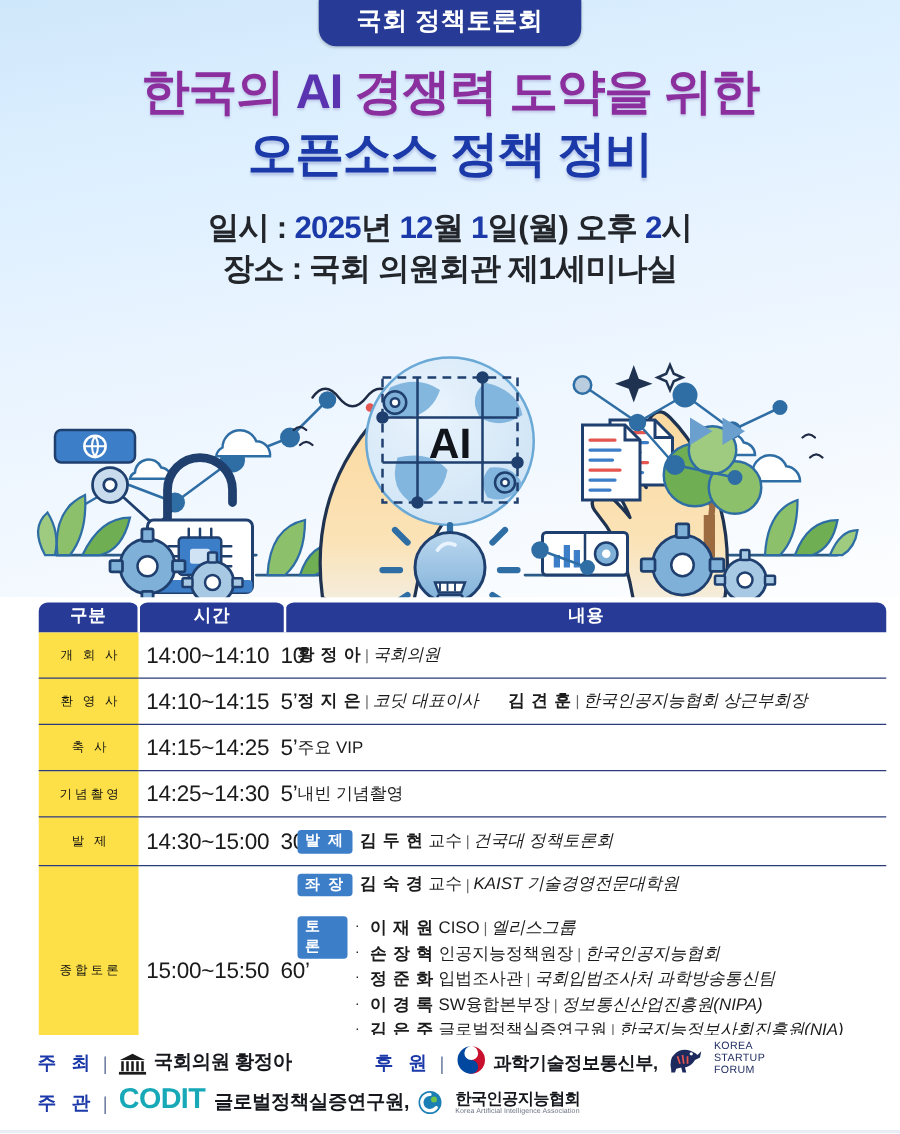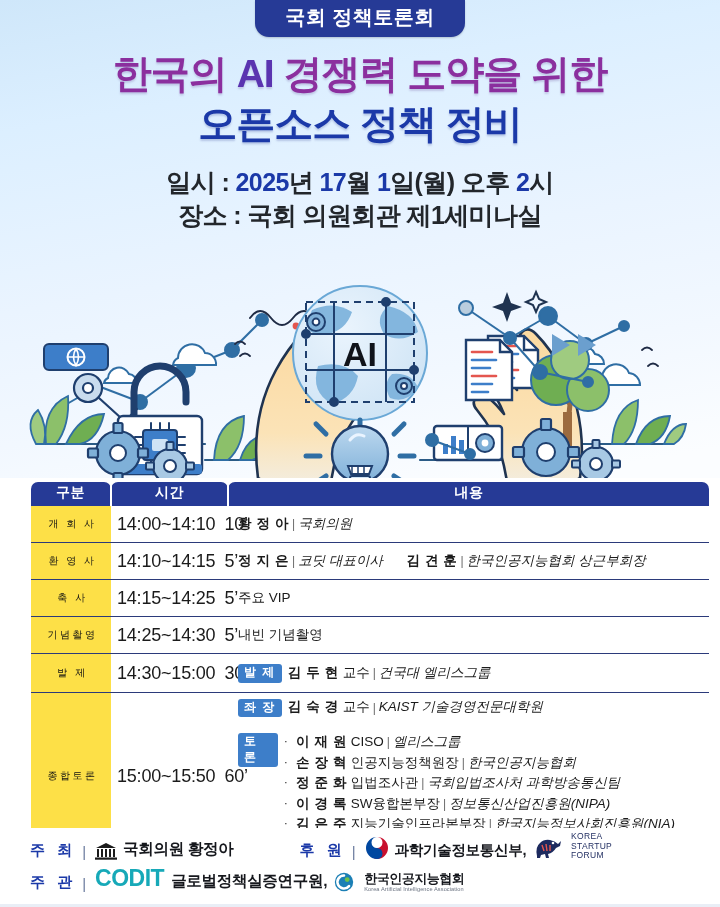--- a/index.html
+++ b/index.html
@@ -126,21 +126,21 @@
     <div class="badge-wrap">
       <div class="kicker">국회 정책토론회</div>
     </div>
 
     <div class="title-block">
       <div class="title-l1"><span>한국의 </span><span class="ai">AI</span><span> 경쟁력 도약을 위한</span></div>
       <div class="title-l2">오픈소스 정책 정비</div>
     </div>
 
     <div class="meta">
-      <div class="meta-line"><span>일시 : </span><span class="hl">2025</span><span>년 </span><span class="hl">17</span><span>월 </span><span class="hl">1</span><span>일(월) 오후 </span><span class="hl">2</span><span>시</span></div>
+      <div class="meta-line"><span>일시 : </span><span class="hl">2025</span><span>년 </span><span class="hl">12</span><span>월 </span><span class="hl">1</span><span>일(월) 오후 </span><span class="hl">2</span><span>시</span></div>
       <div class="meta-line">장소 : 국회 의원회관 제1세미나실</div>
     </div>
 
     <div class="illus">
       <svg viewBox="0 0 720 230" xmlns="http://www.w3.org/2000/svg">
         <defs>
           <linearGradient id="handg" x1="0" y1="0" x2="0" y2="1">
             <stop offset="0%" stop-color="#fbd9a0"></stop>
               <stop offset="55%" stop-color="#fbe3b7"></stop>
             <stop offset="100%" stop-color="#eef4fa"></stop>
@@ -459,21 +459,21 @@
         <tr class="body-row r-photo">
           <td class="cat">기념촬영</td>
           <td class="tim"><span>14:25~14:30</span><span class="dur">5’</span></td>
           <td class="con">내빈 기념촬영</td>
         </tr>
 
         <tr class="body-row r-present">
           <td class="cat">발   제</td>
           <td class="tim"><span>14:30~15:00</span><span class="dur">30’</span></td>
           <td class="con">
-            <span class="tag">발 제</span><span class="nm">김 두 현</span>&nbsp;<span>교수</span><span class="sep">|</span><span class="aff">건국대 엘리스그룹</span>
+            <span class="tag">발 제</span><span class="nm">김 두 현</span>&nbsp;<span>교수</span><span class="sep">|</span><span class="aff">건국대 정책토론회</span>
           </td>
         </tr>
 
         <tr class="body-row r-panel">
           <td class="cat">종합토론</td>
           <td class="tim"><span>15:00~15:50</span><span class="dur">60’</span></td>
           <td class="con">
             <div class="panel-head">
               <span class="tag">좌 장</span><span class="nm">김 숙 경</span>&nbsp;<span>교수</span><span class="sep">|</span><span class="aff">KAIST 기술경영전문대학원</span>
             </div>
@@ -493,21 +493,21 @@
                 <li>
                     <span class="bullet">·</span>
                     <span><span class="nm">정 준 화</span>&nbsp;<span>입법조사관</span><span class="sep">|</span><span class="aff">국회입법조사처 과학방송통신팀</span></span>
                   </li>
                 <li>
                     <span class="bullet">·</span>
                     <span><span class="nm">이 경 록</span>&nbsp;<span>SW융합본부장</span><span class="sep">|</span><span class="aff">정보통신산업진흥원(NIPA)</span></span>
                   </li>
                 <li>
                     <span class="bullet">·</span>
-                    <span><span class="nm">김 은 주</span>&nbsp;<span>지능기술인프라본부장</span><span class="sep">|</span><span class="aff">한국지능정보사회진흥원(NIA)</span></span>
+                    <span><span class="nm">김 은 주</span>&nbsp;<span>글로벌정책실증연구원</span><span class="sep">|</span><span class="aff">한국지능정보사회진흥원(NIA)</span></span>
                   </li>
                 <li>
                     <span class="bullet">·</span>
                     <span><span class="nm">조 경 래</span>&nbsp;<span>소프트웨어산업과장</span><span class="sep">|</span><span class="aff">과학기술정보통신부</span></span>
                   </li>
               </ul>
             </div>
           </td>
         </tr>
 

